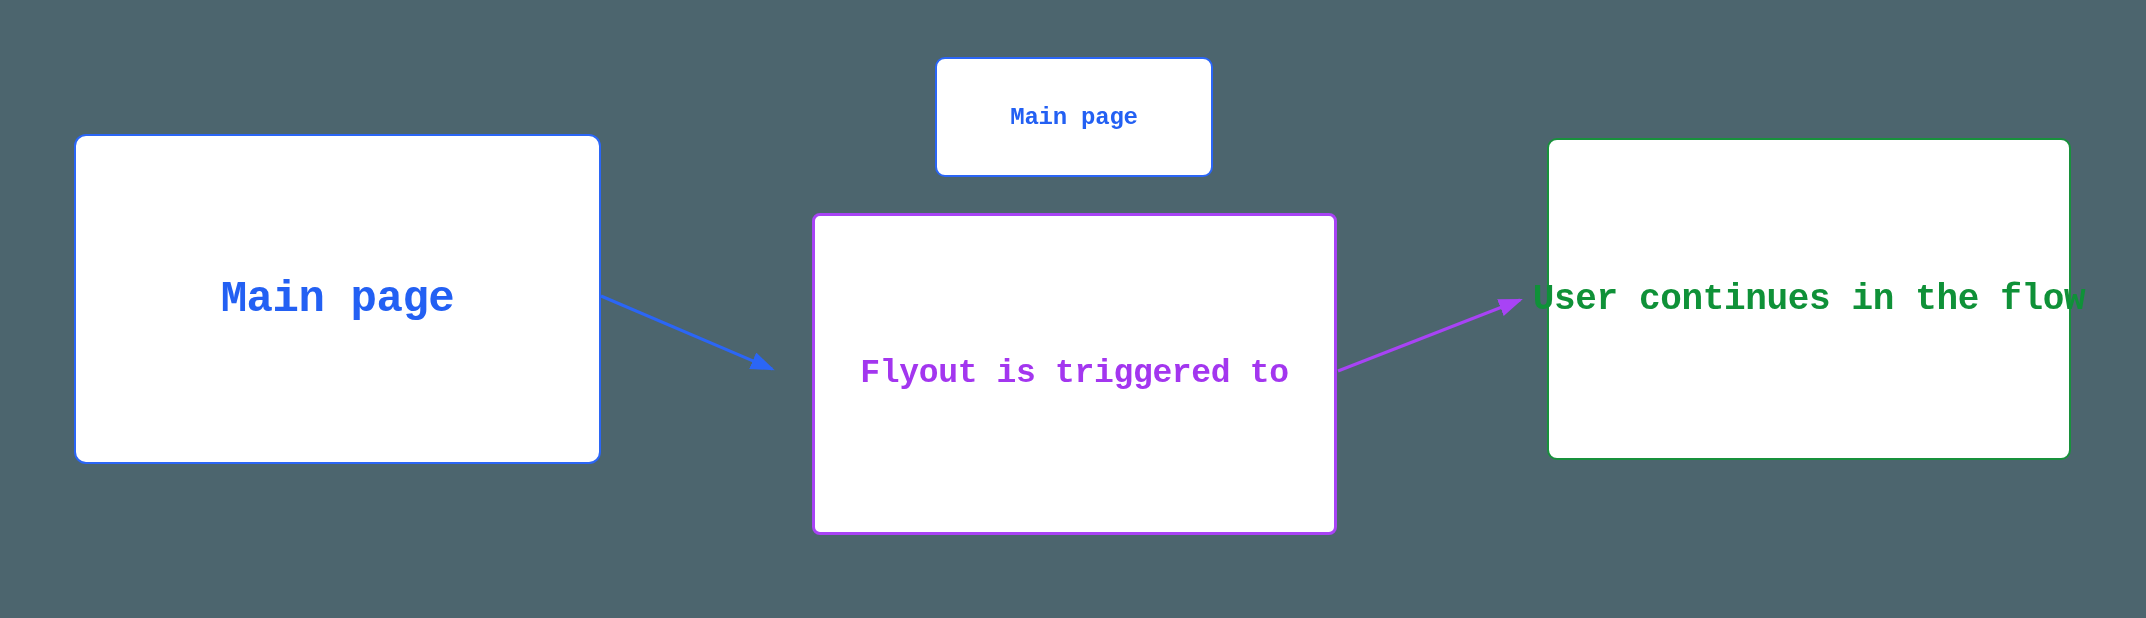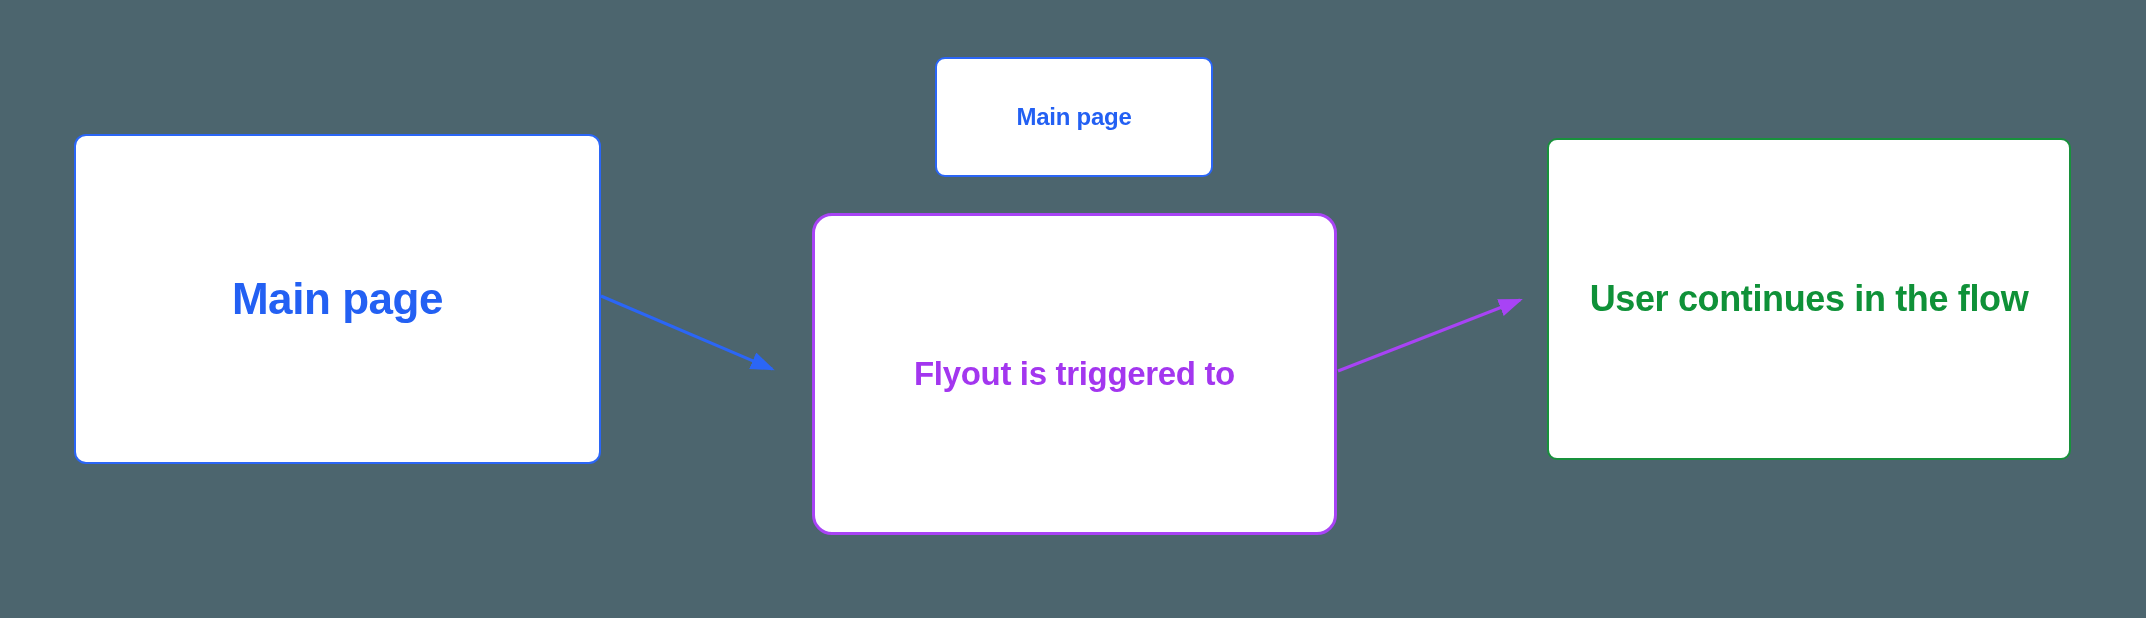--- a/index.html
+++ b/index.html
@@ -26,39 +26,40 @@
   }
   .node {
     position: absolute;
     background: var(--c-node_bg);
     display: flex;
     align-items: center;
     justify-content: center;
     text-align: center;
     font-weight: bold;
     letter-spacing: -0.01em;
+    font-family: Liberation Mono, monospace;
   }
   .node-main {
     left: 74px; top: 134px; width: 527px; height: 330px;
     border: 2px solid var(--c-blue);
     border-radius: 12px;
     color: var(--c-blue_text);
     font-size: 44px;
   }
   .node-mini {
     left: 935px; top: 57px; width: 278px; height: 120px;
     border: 2px solid var(--c-blue);
     border-radius: 10px;
     color: var(--c-blue_text);
     font-size: 24px;
   }
   .node-flyout {
     left: 812px; top: 213px; width: 525px; height: 322px;
     border: 3px solid var(--c-purple);
-    border-radius: 20px;
+    border-radius: 8px;
     color: var(--c-purple_text);
     font-size: 33px;
     line-height: 50px;
     flex-direction: column;
   }
   .node-continue {
     left: 1547px; top: 138px; width: 524px; height: 322px;
     border: 2px solid var(--c-green_border);
     border-radius: 10px;
     color: var(--c-green_text);

